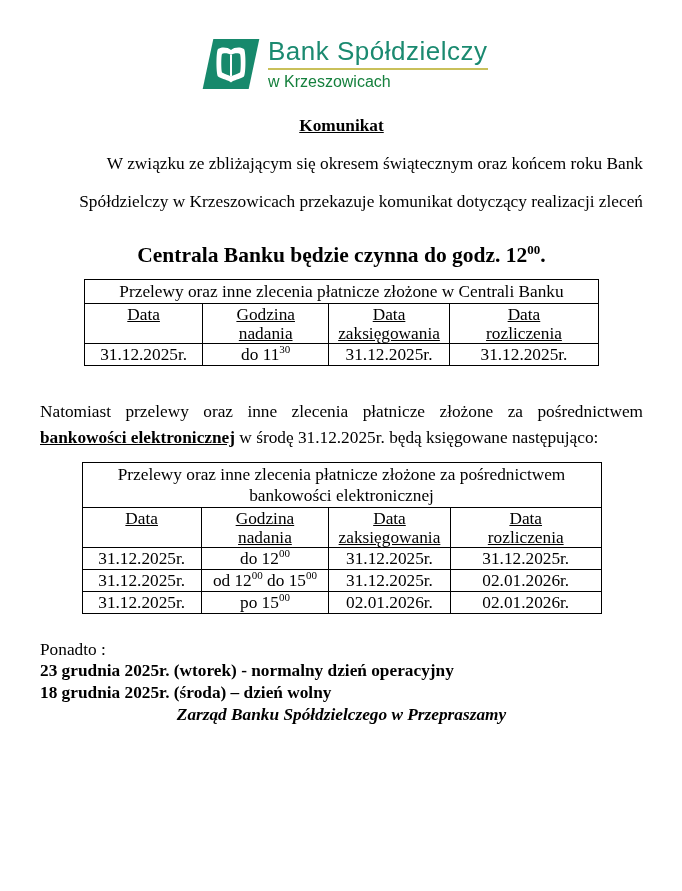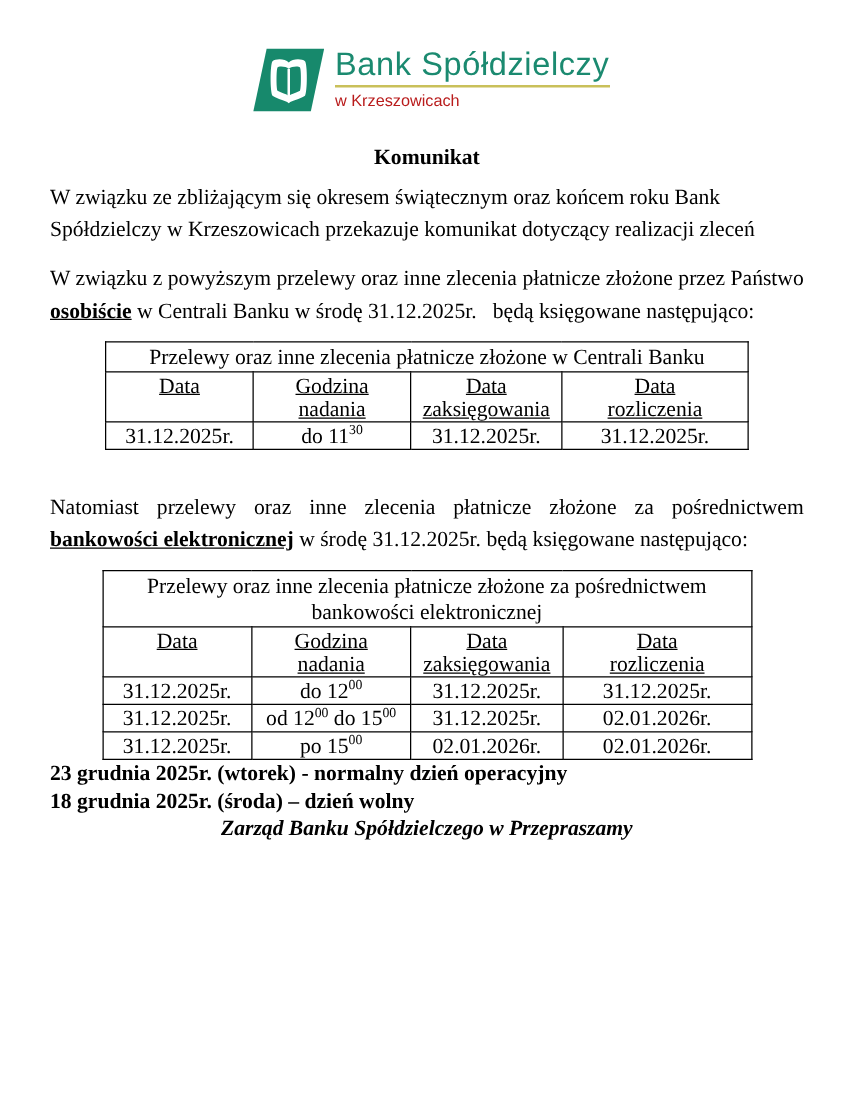--- a/index.html
+++ b/index.html
@@ -16,25 +16,25 @@
   .logo-para{
     position:absolute;left:8px;top:3px;width:46px;height:50px;
     background:var(--brand,#17896c);transform:skewX(-12deg);
   }
   .logo-book{position:absolute;left:13px;top:9px;}
   .logo-text{margin-left:8px;font-family:"Liberation Sans","DejaVu Sans",sans-serif;}
   .logo-name{
     font-size:26px;line-height:30px;color:#1b8a70;letter-spacing:.5px;
     padding-bottom:2px;border-bottom:2px solid #c9c05a;white-space:nowrap;
   }
-  .logo-sub{font-size:13px;color:#b91c1c;margin-top:3px;}
+  .logo-sub{font-size:16px;color:#15803d;margin-top:3px;}
 
   
-  .h-komunikat{text-align:center;font-weight:bold;margin-top:16px;}
-  .p-intro{text-align:left;line-height:26px;margin-top:9px;}
+  .h-komunikat{text-align:center;font-weight:bold;margin-top:16px;text-decoration:underline;}
+  .p-intro{text-align:right;line-height:38px;margin-top:9px;}
   .h-date{text-align:center;font-weight:bold;margin-top:11px;}
   .h-main{text-align:center;font-weight:bold;font-size:21.5px;margin-top:22px;}
   .h-main sup{font-size:13px;}
   .p-body{text-align:justify;line-height:26px;margin-top:13px;}
   .emph{font-weight:bold;text-decoration:underline;}
   sup{font-size:11px;vertical-align:super;line-height:0;}
 
   
   table.doc-table{border-collapse:collapse;margin:11px auto 0 auto;font-size:17.3px;table-layout:fixed;}
   .t1{width:515px;}
@@ -69,22 +69,22 @@
       <div class="logo-name">Bank Spółdzielczy</div>
       <div class="logo-sub">w Krzeszowicach</div>
     </div>
   </div>
 
   <div class="h-komunikat">Komunikat</div>
 
   <div class="p-intro">W związku ze zbliżającym się okresem świątecznym oraz końcem roku Bank Spółdzielczy w Krzeszowicach przekazuje komunikat dotyczący realizacji zleceń</div>
 
 
+  <div class="h-main"><span>Centrala Banku będzie czynna do godz. 12</span><sup>00</sup><span>.</span></div>
 
-  <div class="p-body"><span>W związku z powyższym przelewy oraz inne zlecenia płatnicze złożone przez Państwo </span><span class="emph">osobiście</span><span> w Centrali Banku w środę 31.12.2025r.&nbsp;&nbsp; będą księgowane następująco:</span></div>
 
   <table class="doc-table t1">
     <colgroup>
         <col class="c1">
         <col class="c2">
         <col class="c3">
         <col class="c4">
       </colgroup>
     <tbody>
         <tr>
@@ -145,17 +145,18 @@
     </tr>
     <tr>
       <td class="cell">31.12.2025r.</td>
       <td class="cell"><span>po 15</span><sup>00</sup></td>
       <td class="cell">02.01.2026r.</td>
       <td class="cell">02.01.2026r.</td>
     </tr>
   </tbody>
     </table>
 
+  <div class="ponadto">Ponadto :</div>
   <div class="centered-bold">23 grudnia 2025r. (wtorek) - normalny dzień operacyjny</div>
   <div class="centered-bold">18 grudnia 2025r. (środa) – dzień wolny</div>
   <div class="signature">Zarząd Banku Spółdzielczego w Przepraszamy</div>
 
 </div>
 
 </body></html>

